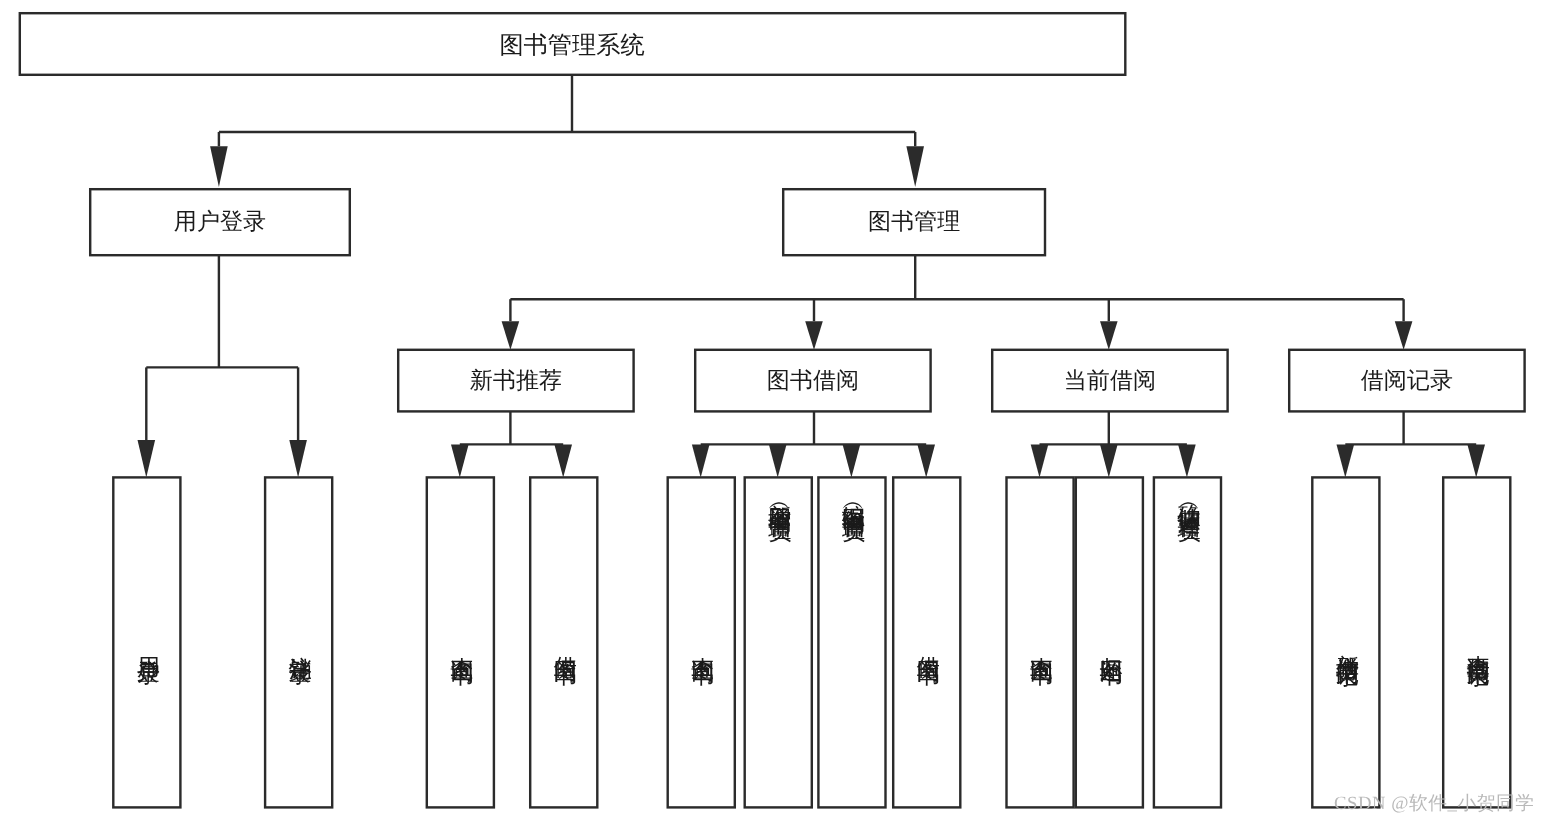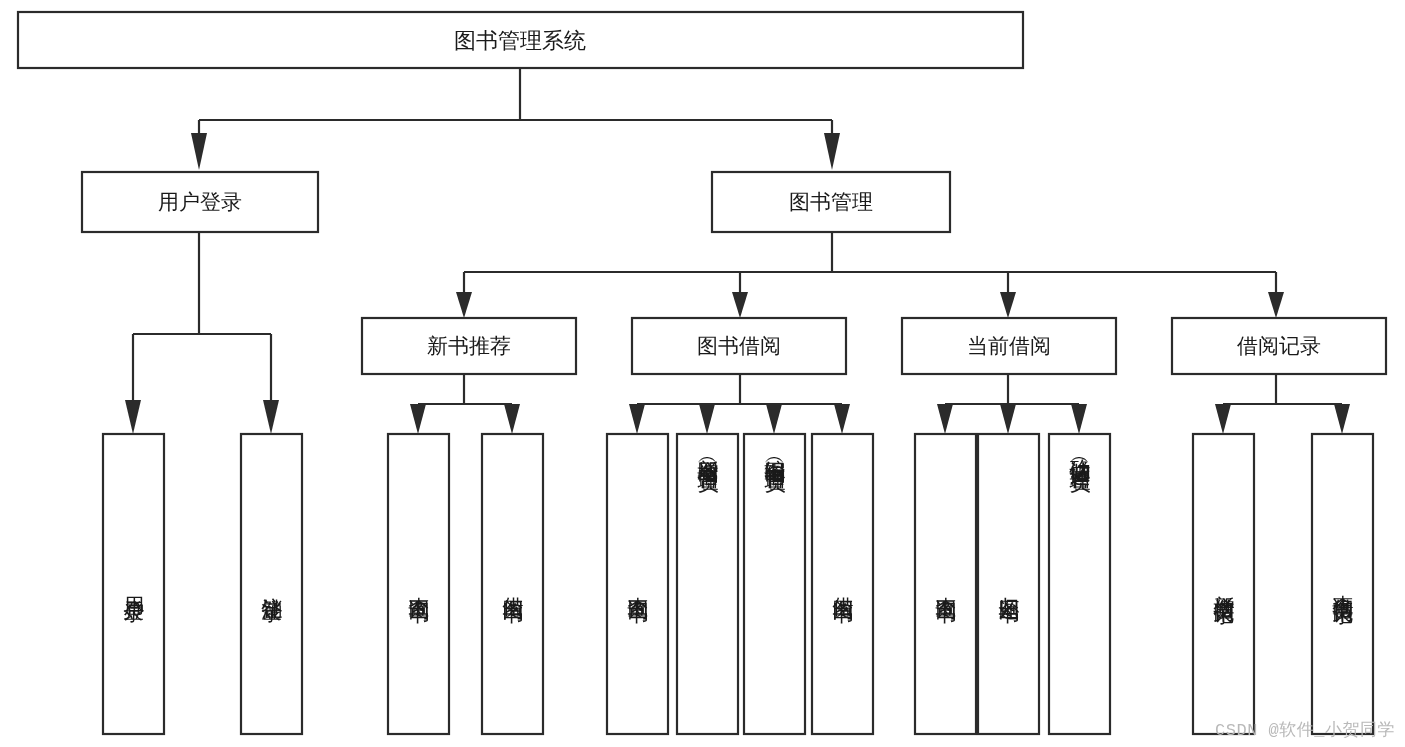--- a/index.html
+++ b/index.html
@@ -67,21 +67,21 @@
     line-height: 1.28;
     letter-spacing: 2px;
     color: #1a1a1a;
     white-space: nowrap;
     text-align: center;
   }
   .watermark {
     position: absolute;
     right: 10px;
     bottom: 6px;
-    font-family: Liberation Mono, monospace;
+    font-family: Liberation Serif, serif;
     font-size: 17px;
     color: #b9b9b9;
     white-space: nowrap;
     letter-spacing: 0.5px;
   }
 </style>
 </head>
 <body>
 
 <div id="diagram-root">

